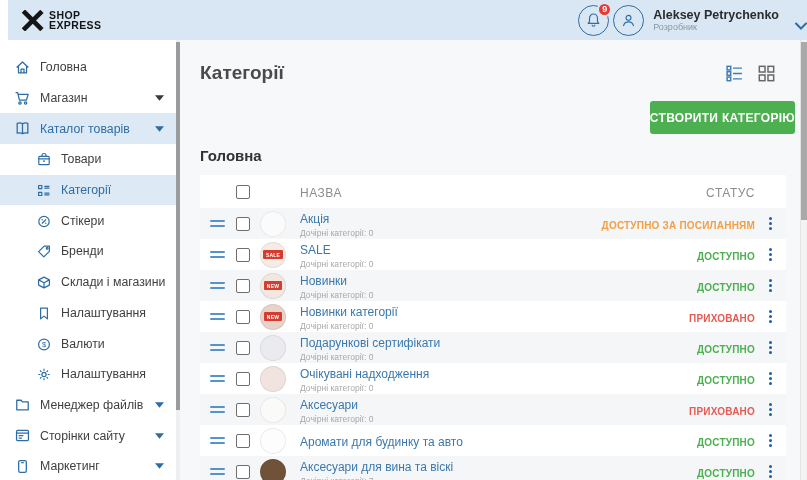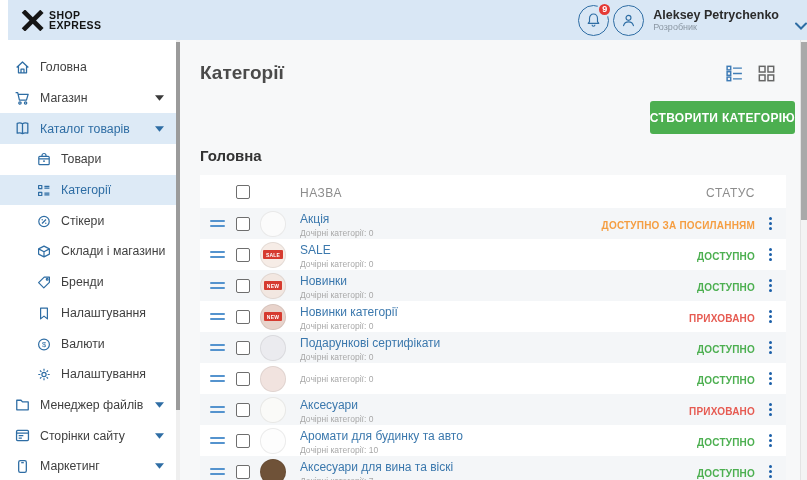--- a/index.html
+++ b/index.html
@@ -195,34 +195,34 @@
             <circle cx="6.2" cy="6.2" r=".7" fill="currentColor"></circle>
             <circle cx="9.8" cy="9.8" r=".7" fill="currentColor"></circle>
           </svg>
         </span>
     <span class="s-label">Стікери</span>
 
   </div>
       <div class="side-item sub">
     <span class="s-icon">
           <svg viewBox="0 0 16 16">
-            <path d="M8 2.6l5.4 2.8v5.2L8 13.4 2.6 10.6V5.4L8 2.6zM2.6 5.4 8 8.2l5.4-2.8M8 8.2v5.2" fill="none" stroke="currentColor" stroke-width="1.2" stroke-linejoin="round"></path>
-          </svg>
-        </span>
-    <span class="s-label">Склади і магазини</span>
-
-  </div>
-      <div class="side-item sub">
-    <span class="s-icon">
-          <svg viewBox="0 0 16 16">
             <path d="M2.6 8.2l5.6-5.6h5.2v5.2l-5.6 5.6-5.2-5.2z" fill="none" stroke="currentColor" stroke-width="1.2" stroke-linejoin="round"></path>
             <circle cx="11.2" cy="4.8" r=".9" fill="none" stroke="currentColor" stroke-width="1.2" stroke-linejoin="round"></circle>
           </svg>
         </span>
     <span class="s-label">Бренди</span>
+
+  </div>
+      <div class="side-item sub">
+    <span class="s-icon">
+          <svg viewBox="0 0 16 16">
+            <path d="M8 2.6l5.4 2.8v5.2L8 13.4 2.6 10.6V5.4L8 2.6zM2.6 5.4 8 8.2l5.4-2.8M8 8.2v5.2" fill="none" stroke="currentColor" stroke-width="1.2" stroke-linejoin="round"></path>
+          </svg>
+        </span>
+    <span class="s-label">Склади і магазини</span>
 
   </div>
       <div class="side-item sub">
     <span class="s-icon">
           <svg viewBox="0 0 16 16">
             <path d="M4.6 2.6h6.8v10.8L8 10.6l-3.4 2.8V2.6z" fill="none" stroke="currentColor" stroke-width="1.2" stroke-linejoin="round"></path>
           </svg>
         </span>
     <span class="s-label">Налаштування</span>
 
@@ -456,20 +456,21 @@
             <i></i>
             <i></i>
           </div>
     <div class="col-cb">
             <span class="cb"></span>
           </div>
     <div class="col-thumb">
             <div class="thumb" style="background: rgb(241, 227, 223);"></div>
           </div>
     <div class="col-name">
+      <a class="cat-name">Очікувані надходження</a>
       <div class="cat-sub">Дочірні категорії: 0</div>
     </div>
     <div class="col-status"><span class="status" style="color: rgb(76, 175, 80);">ДОСТУПНО</span></div>
     <div class="col-menu">
             <span class="dot"></span>
             <span class="dot"></span>
             <span class="dot"></span>
           </div>
   </div>
         <div class="trow odd">
@@ -500,21 +501,20 @@
             <i></i>
           </div>
     <div class="col-cb">
             <span class="cb"></span>
           </div>
     <div class="col-thumb">
             <div class="thumb" style="background: rgb(253, 253, 253);"></div>
           </div>
     <div class="col-name">
       <a class="cat-name">Аромати для будинку та авто</a>
-      <div class="cat-sub">Дочірні категорії: 10</div>
     </div>
     <div class="col-status"><span class="status" style="color: rgb(76, 175, 80);">ДОСТУПНО</span></div>
     <div class="col-menu">
             <span class="dot"></span>
             <span class="dot"></span>
             <span class="dot"></span>
           </div>
   </div>
         <div class="trow odd">
     <div class="col-handle">

